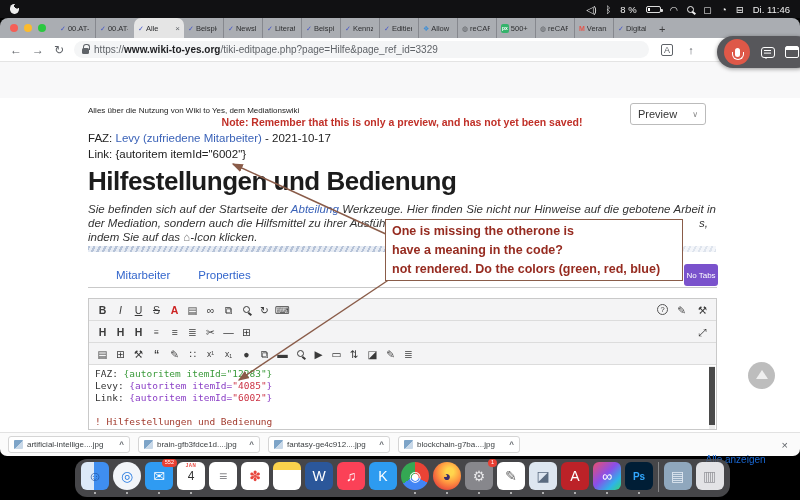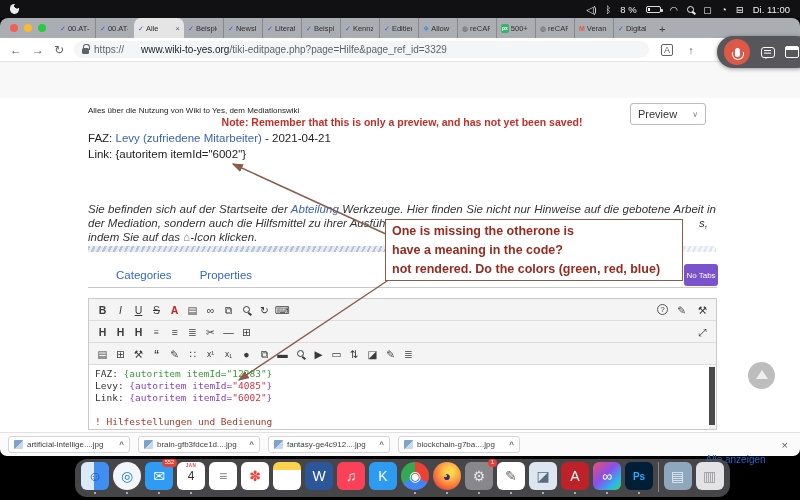--- a/index.html
+++ b/index.html
@@ -36,21 +36,21 @@
   .tabchev { position:absolute; right:8px; top:22px; font-size:8px; color:#3c3c3e; }
   
   .urlrow { position:absolute; left:0; top:38px; width:800px; height:24px; background:#fff;
     border-bottom:1px solid #e4e4e4; display:flex; align-items:center; z-index:4;}
   .navbtn { color:#5f6368; font-size:12px; margin-left:10px; }
   .urlpill { margin-left:10px; width:575px; height:17px; background:#f4f5f6; border-radius:9px;
     display:flex; align-items:center; padding:0 8px; gap:5px; }
   .lock { width:7px; height:6px; background:#5f6368; border-radius:1.5px; position:relative; margin-top:3px; flex:none;}
   .lock::before{content:"";position:absolute;left:1px;top:-4px;width:5px;height:5px;border:1.3px solid #5f6368;border-bottom:none;border-radius:3px 3px 0 0;}
   .urltxt { font-size:10px; color:#5f6368; white-space:nowrap; overflow:hidden;}
-  .urltxt b { color:#202124; font-weight:normal;padding-left:17px; }
+  .urltxt b { color:#202124; font-weight:bold; }
   .ubicon { color:#5f6368; font-size:9px; margin-left:12px; width:12px; height:12px; border:1.2px solid #5f6368; border-radius:2px; display:inline-flex; align-items:center; justify-content:center;}
   
   .recorder { position:absolute; left:717px; top:36px; width:95px; height:32px; background:#57575b;
     border-radius:16px; z-index:40; display:flex; align-items:center; box-shadow:0 1px 4px rgba(0,0,0,.4);}
   .micbtn { width:26px; height:26px; border-radius:50%; background:#de5848; margin-left:7px;
     display:flex; align-items:center; justify-content:center; position:relative;}
   .micbody { width:5px; height:9px; background:#fff; border-radius:3px; position:relative; }
   .micbody::after{content:"";position:absolute;left:-2.5px;top:4px;width:10px;height:7px;border:1.4px solid #fff;border-top:none;border-radius:0 0 6px 6px;}
   .chaticon { width:14px; height:11px; border:1.4px solid #fff; border-radius:3px; margin-left:11px; position:relative;}
   .chaticon::before{content:"";position:absolute;left:2px;top:2.5px;width:7px;height:1.3px;background:#fff;box-shadow:0 2.6px 0 #fff;}
@@ -145,21 +145,21 @@
 
   <span class="st">◁)</span>
       <span class="st">ᛒ</span>
       <span class="st">8 %</span>
       <span class="st batt"></span>
       <span class="st">◠</span>
       <span class="st mag"></span>
       <span class="st">▢</span>
       <span class="st">◔</span>
       <span class="st">⊟</span>
-      <span class="st">Di. 11:00</span>
+      <span class="st">Di. 11:46</span>
     </span>
 </div>
 
 <div class="tabstrip">
   <div class="traffic">
     <span class="tl r"></span>
     <span class="tl y"></span>
     <span class="tl g"></span>
   </div>
   <div class="tabs">
@@ -299,28 +299,29 @@
 </div>
 <span class="pgx"></span>
 
 <div class="content">
   <div class="tagline">Alles über die Nutzung von Wiki to Yes, dem Mediationswiki</div>
   <div class="prevnote">Note: Remember that this is only a preview, and has not yet been saved!</div>
   <div class="dropdown">
     <span>Preview</span>
     <span class="ddchev">∨</span>
   </div>
-  <div class="fazline"><span>FAZ: </span><a href="#">Levy (zufriedene Mitarbeiter)</a><span> - 2021-04-21</span></div>
+  <div class="fazline"><span>FAZ: </span><a href="#">Levy (zufriedene Mitarbeiter)</a><span> - 2021-10-17</span></div>
   <div class="linkline">Link: {autoritem itemId="6002"}</div>
+  <h1 class="h1">Hilfestellungen und Bedienung</h1>
   <div class="para"><span>Sie befinden sich auf der Startseite der </span><a href="#" class="plink">Abteilung</a><span> Werkzeuge. Hier finden Sie nicht nur Hinweise auf die gebotene Arbeit in der Mediation, sondern auch die Hilfsmittel zu ihrer Ausführung. Entnehmen Sie den dieser Abteilung zug</span><br><span>indem Sie auf das </span><span class="homeglyph">⌂</span><span>-Icon klicken.</span></div>
   <span class="pfrag">s,</span>
   <div class="stripedbar"></div>
 
   <div class="tabsrow">
-    <span class="wtab">Categories</span>
+    <span class="wtab">Mitarbeiter</span>
     <span class="wtab">Properties</span>
   </div>
   <span class="notabs">No Tabs</span>
 
   <div class="editor">
     <div class="tbrow">
       <div class="tbl">
           <span class="ti bld">B</span>
           <span class="ti ita">I</span>
           <span class="ti und">U</span>

